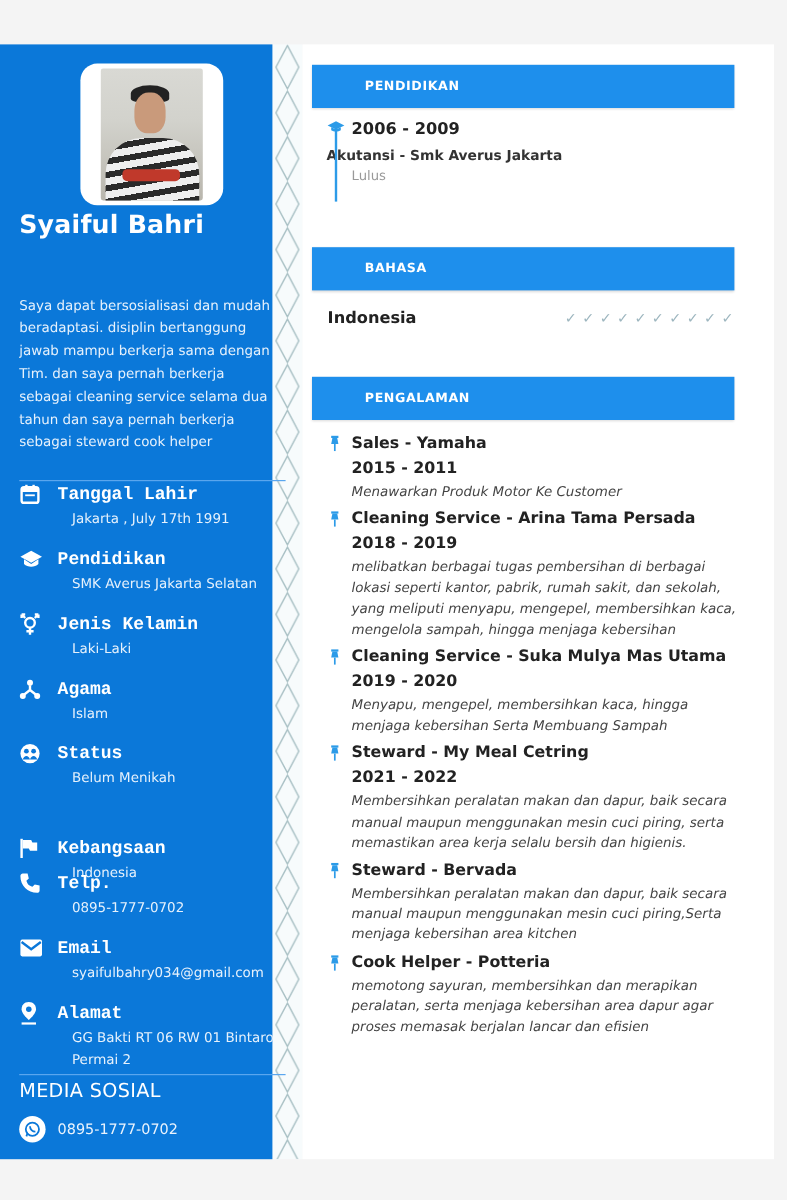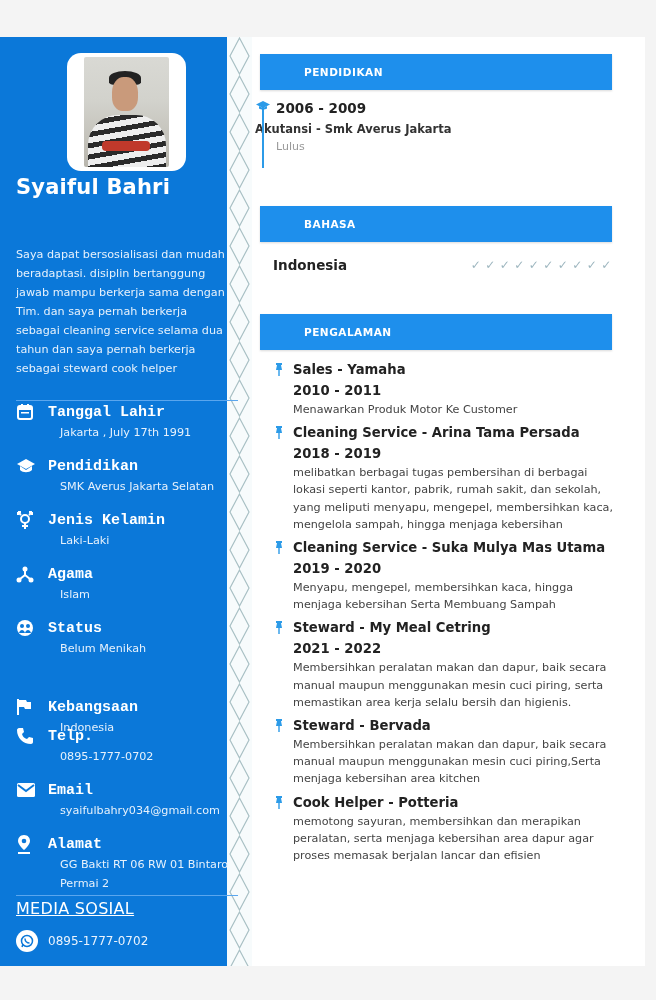--- a/index.html
+++ b/index.html
@@ -22,50 +22,50 @@
   .about { position: absolute; left: 16px; top: 208px; width: 212px; font-size: 11.2px; line-height: 19px; color: #e6f1fc; }
   .about-divider { position: absolute; left: 16px; top: 363px; width: 222px; border-top: 1px solid #5aa6ee; }
 
   .info { position: absolute; left: 16px; width: 222px; }
   .info .row { display: flex; align-items: center; height: 22px; }
   .info .ico { width: 22px; height: 20px; display: flex; align-items: center; justify-content: flex-start; margin-right: 10px; }
   .info .label { font-size: 15px; font-weight: bold; font-family: Liberation Mono, monospace; }
   .info .value { margin-left: 44px; font-size: 11.2px; color: #e6f1fc; line-height: 19px; }
 
   .social-divider { position: absolute; left: 16px; top: 858px; width: 222px; border-top: 1px solid #5aa6ee; }
-  .social-title { position: absolute; left: 16px; top: 862px; font-size: 16px; letter-spacing: 0.3px; text-decoration: underline; }
+  .social-title { position: absolute; left: 16px; top: 862px; font-size: 16px; letter-spacing: 0.3px; }
   .social-row { position: absolute; left: 16px; top: 893px; display: flex; align-items: center; }
   .wa { width: 22px; height: 22px; border-radius: 50%; background: #fff; display: flex; align-items: center; justify-content: center; margin-right: 10px; }
   .social-row span.v { font-size: 12px; color: #eaf3fd; }
 
   
   .strip { width: 25px; height: 929px; background: #f7fbfc; }
 
   
   .main { width: 393px; height: 929px; background: #fff; position: relative; }
   .sect { position: absolute; left: 8px; width: 352px; height: 36px; background: #1e8fec; color: #fff; font-size: 10.5px; font-weight: bold; letter-spacing: 0.5px; padding-left: 44px; display: flex; align-items: center; box-shadow: 0 1px 2px rgba(0,0,0,0.15); }
 
-  .edu { position: absolute; left: 3px; top: 60px; }
+  .edu { position: absolute; left: 20px; top: 60px; }
   .edu .line { position: absolute; left: 7px; top: 8px; width: 2px; height: 63px; background: #2c9be8; }
   .edu .cap { position: absolute; left: 0; top: 0; }
   .edu .t1 { margin-left: 21px; font-size: 13.5px; font-weight: bold; color: #222; line-height: 22px; }
   .edu .t2 { font-size: 11.5px; font-weight: bold; color: #333; line-height: 20px; }
   .edu .t3 { margin-left: 21px; font-size: 11px; color: #999; line-height: 16px; }
 
   .lang { position: absolute; left: 21px; top: 220px; width: 340px; display: flex; justify-content: space-between; align-items: center; }
   .lang .n { font-size: 13.5px; font-weight: bold; color: #222; }
   .lang .checks { display: flex; gap: 1px; }
   .lang .checks span { color: #9db6bf; font-size: 12px; width: 13.5px; text-align: center; }
 
   .exp { position: absolute; left: 20px; top: 322px; width: 350px; }
   .job { position: relative; padding-left: 21px; }
   .job .pin { position: absolute; left: 2px; top: 2px; }
   .job .title { font-size: 13.2px; font-weight: bold; color: #222; line-height: 21px; }
   .job .period { font-size: 13.2px; font-weight: bold; color: #222; line-height: 21px; }
-  .job .desc { font-size: 11.2px; color: #444; line-height: 17.2px; margin-bottom: 4px; }
+  .job .desc { font-size: 11.2px; color: #444; line-height: 17.2px; margin-bottom: 4px; font-style: italic; }
 </style>
 </head>
 <body>
 
 <div class="page">
 
   <aside class="sidebar">
     <div class="photo-frame">
       <div class="photo">
         <div class="body"></div>
@@ -264,21 +264,21 @@
     <div class="sect" style="top:277px">PENGALAMAN</div>
 
     <div class="exp">
       <div class="job">
         <span class="pin"><svg width="10" height="13" viewBox="0 0 10 13">
               <rect x="2" y="0" width="6" height="2" fill="#2c9be8"></rect>
               <path d="M3 2 H7 L8 7 H2 Z" fill="#2c9be8"></path>
               <rect x="4.3" y="7" width="1.4" height="6" fill="#2c9be8"></rect>
             </svg></span>
         <div class="title">Sales - Yamaha</div>
-        <div class="period">2010 - 2011</div>
+        <div class="period">2015 - 2011</div>
         <div class="desc">Menawarkan Produk Motor Ke Customer</div>
       </div>
       <div class="job">
         <span class="pin"><svg width="10" height="13" viewBox="0 0 10 13">
               <rect x="2" y="0" width="6" height="2" fill="#2c9be8"></rect>
               <path d="M3 2 H7 L8 7 H2 Z" fill="#2c9be8"></path>
               <rect x="4.3" y="7" width="1.4" height="6" fill="#2c9be8"></rect>
             </svg></span>
         <div class="title">Cleaning Service  - Arina Tama Persada</div>
         <div class="period">2018 - 2019</div>

